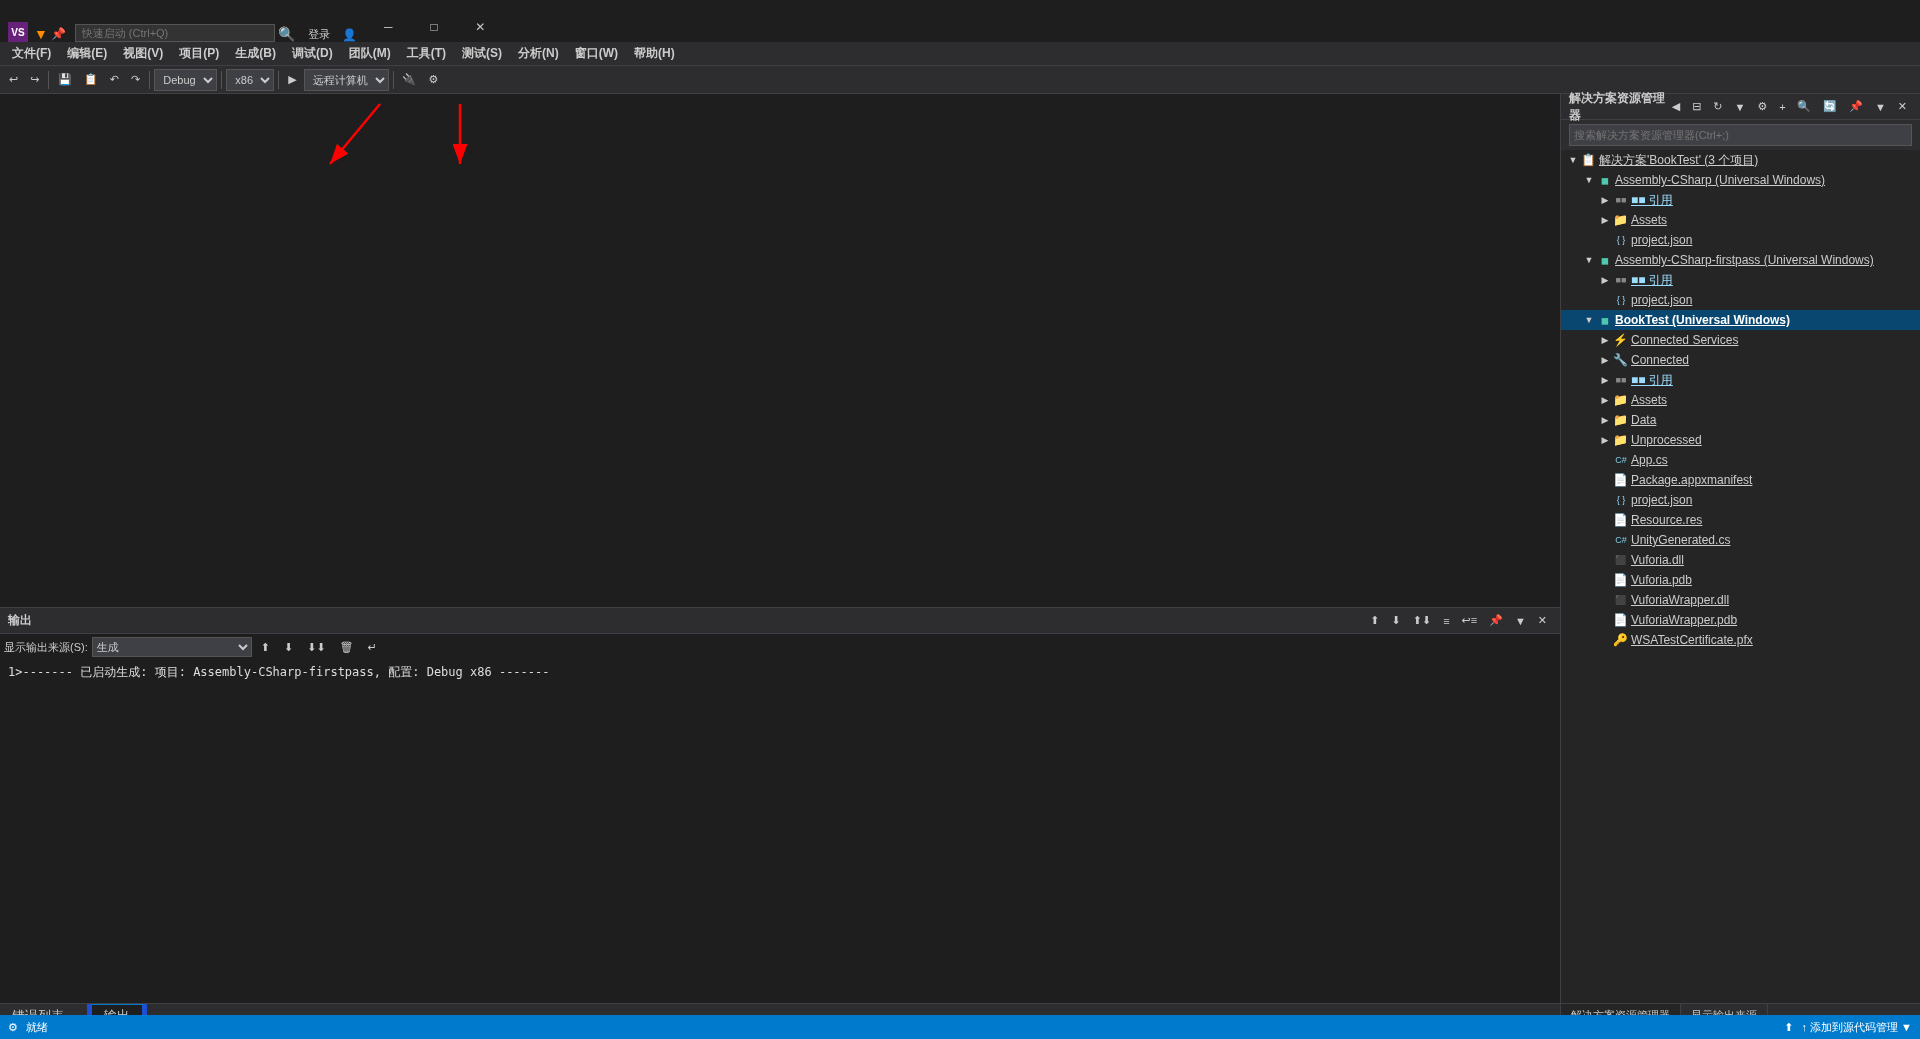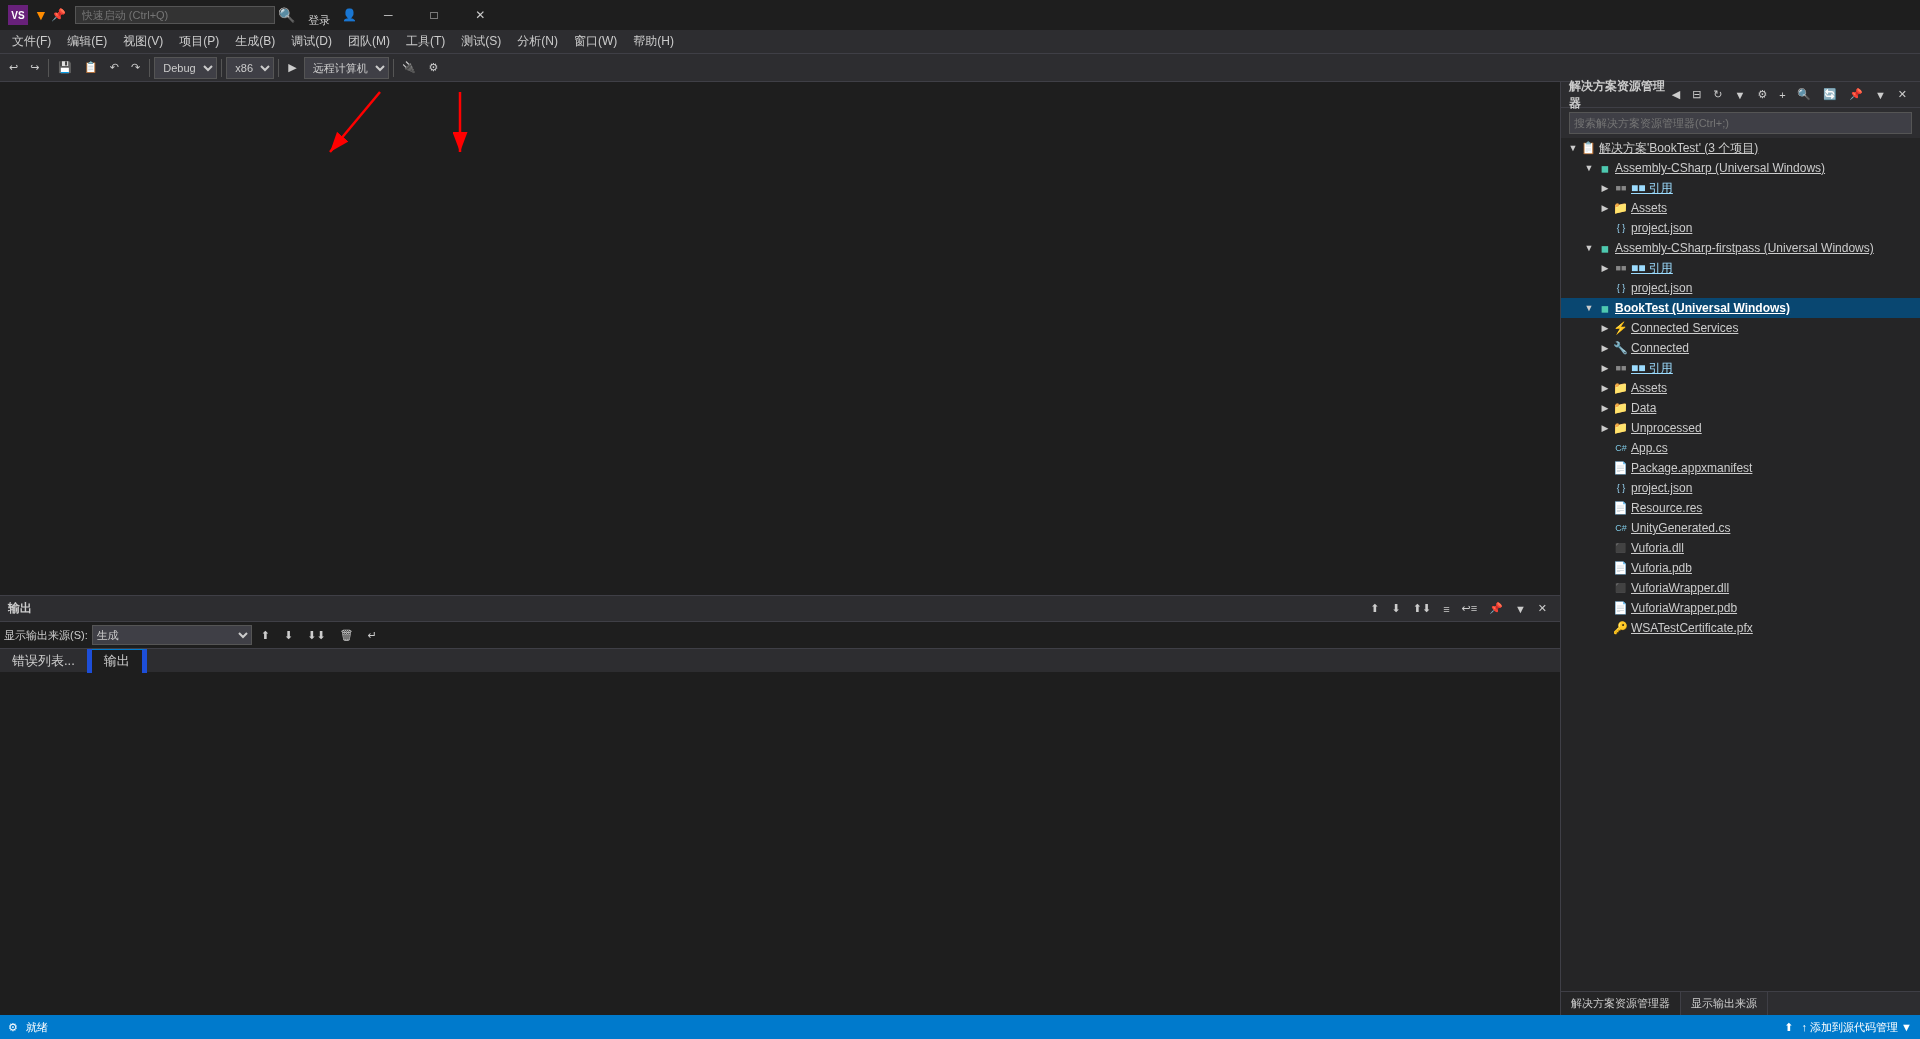--- a/index.html
+++ b/index.html
@@ -1,24 +1,24 @@
 <!DOCTYPE html>
 <html><head>
   <meta charset="utf-8">
   <style>
     * { margin: 0; padding: 0; box-sizing: border-box; }
     body { width: 1920px; height: 1039px; background: #2d2d30; font-family: 'Segoe UI', sans-serif; font-size: 12px; color: #ddd; overflow: hidden; position: relative; }
 
     
     #title-bar {
-      height: 30px;
+      height: 42px;
       background: #1e1e1e;
       display: flex;
-      align-items: center;
-      padding: 12px 8px;
+      align-items: flex-end;
+      padding: 0 8px;
       color: #ccc;
       font-size: 12px;
       position: relative;
     }
     #title-bar .vs-logo {
       width: 20px; height: 20px; margin-right: 6px;
       background: #68217a;
       display: flex; align-items: center; justify-content: center;
       font-size: 10px; color: #fff; font-weight: bold;
     }
@@ -49,21 +49,21 @@
       align-items: center;
       padding: 0 4px;
       border-bottom: 1px solid #3f3f46;
     }
     .menu-item {
       padding: 2px 8px;
       cursor: pointer;
       color: #ccc;
       font-size: 12px;
       height: 24px;
-      display: flex; align-items: center;
+      display: flex; align-items: center; font-weight: bold;
     }
 
     
     #toolbar {
       height: 28px;
       background: #2d2d30;
       display: flex;
       align-items: center;
       padding: 0 4px;
       border-bottom: 1px solid #3f3f46;
@@ -379,20 +379,24 @@
       <div class="output-source-row">
         <span class="source-label">显示输出来源(S):</span>
         <select class="source-select">
           <option>生成</option>
         </select>
         <button class="toolbar-btn">⬆</button>
         <button class="toolbar-btn">⬇</button>
         <button class="toolbar-btn">⬇⬇</button>
         <button class="toolbar-btn">🗑</button>
         <button class="toolbar-btn">↵</button>
+      </div>
+      <div class="output-content">
+        <div>1&gt;------- 已启动生成: 项目: Assembly-CSharp-firstpass, 配置: Debug x86 -------</div>
+        <div>&nbsp;</div>
       </div>
 
       <div id="panel-tabs">
       <div class="panel-tab">错误列表...</div>
           <div class="panel-tab active">输出</div>
         </div>
     </div>
   </div>
 
   <div id="solution-explorer">

